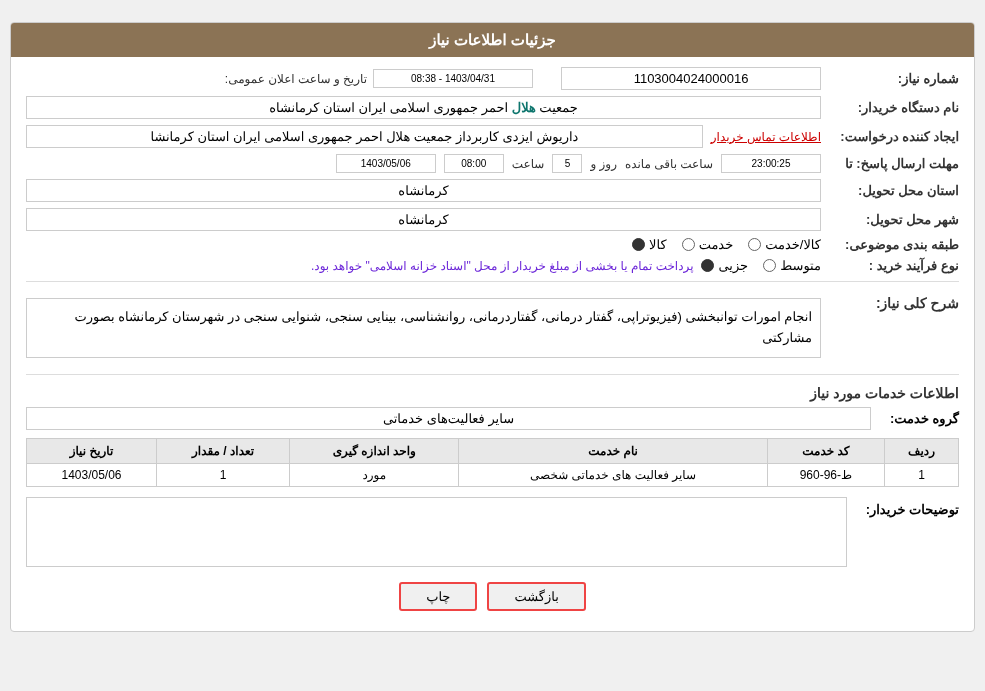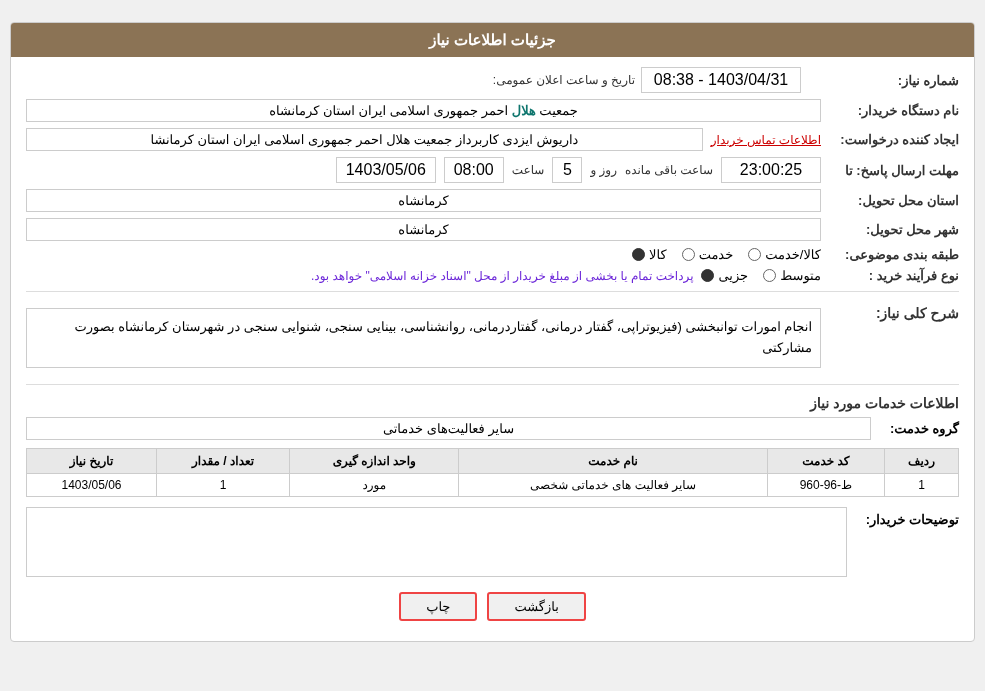--- a/index.html
+++ b/index.html
@@ -71,21 +71,21 @@
     .date-label {
       color: #333;
       font-size: 12px;
       white-space: nowrap;
     }
     .small-input {
       border: 1px solid #ccc;
       padding: 3px 6px;
       background: white;
       text-align: center;
-      font-size: 16px;
+      font-size: 10px;
     }
     .radio-group {
       display: flex;
       align-items: center;
       gap: 15px;
     }
     .radio-item {
       display: flex;
       align-items: center;
       gap: 4px;
@@ -225,20 +225,21 @@
   <div class="main-container">
 
     <div class="header-bar">
       <span>جزئیات اطلاعات نیاز</span>
     </div>
 
     <div class="content-area">
 
       <div class="info-row">
         <span class="label-cell">شماره نیاز:</span>
+        <div class="value-box" style="min-width:260px;">1103004024000016</div>
 
         <div style="display:flex;align-items:center;gap:6px;margin-right:20px;">
           <span class="small-input" style="min-width:160px;">1403/04/31 - 08:38</span>
           <span class="date-label">تاریخ و ساعت اعلان عمومی:</span>
         </div>
       </div>
 
       <div class="info-row">
         <span class="label-cell">نام دستگاه خریدار:</span>
         <div class="value-box-wide">

